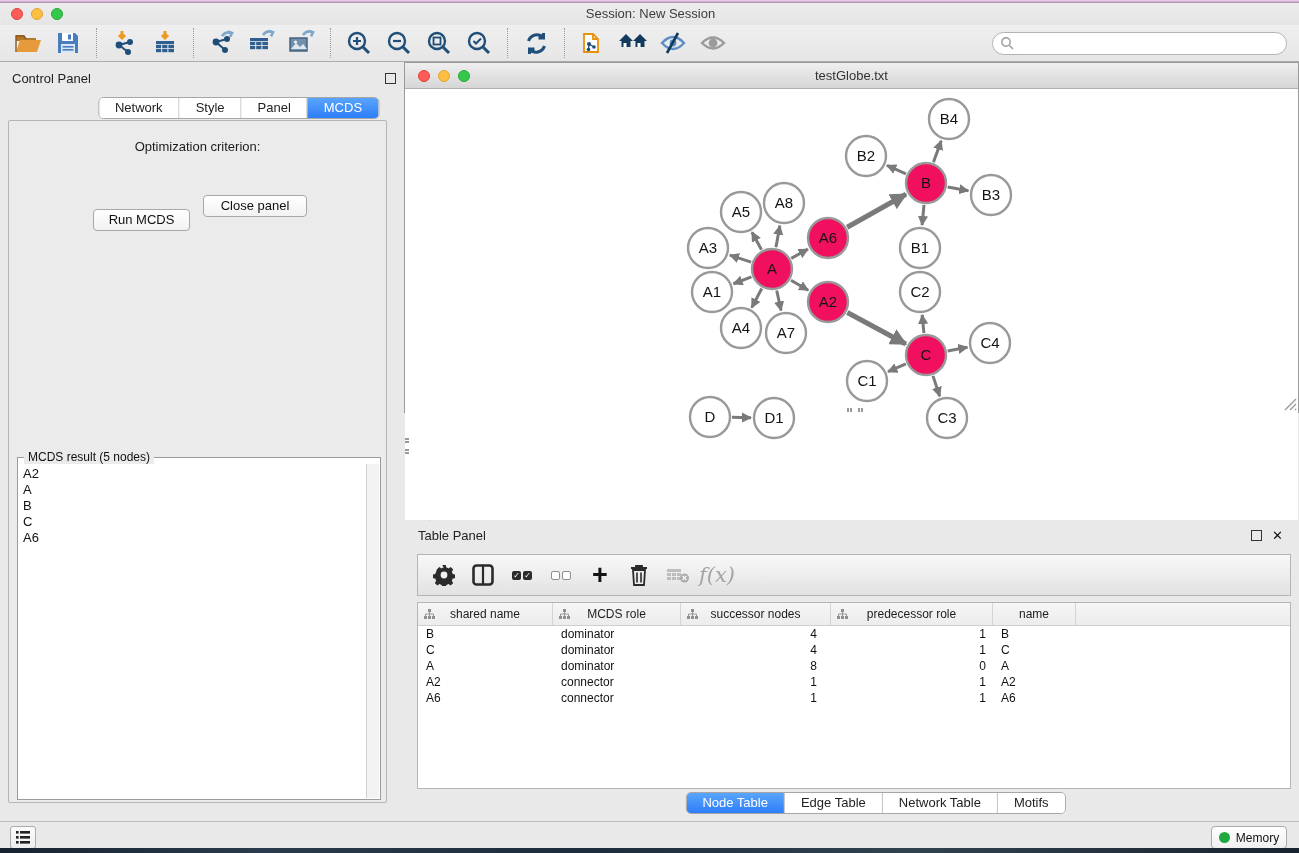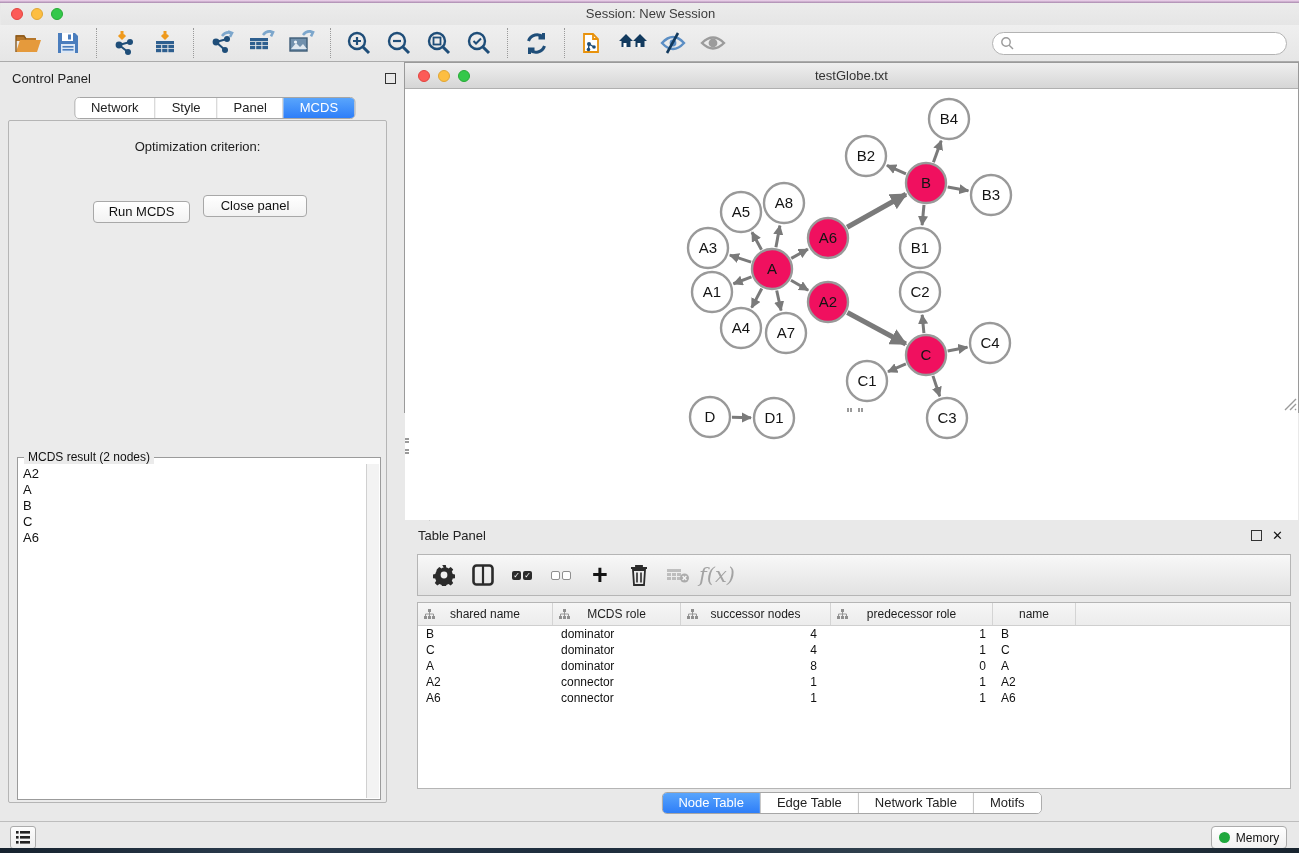--- a/index.html
+++ b/index.html
@@ -33,35 +33,35 @@
 
   
   #control-panel { left:0; top:59px; width:430px; height:759px; background:#e9e9e9; border-right:1px solid #cdcdcd; }
   #cp-header { position:absolute; left:0; top:0; width:100%; height:30px; }
   #cp-title { position:absolute; left:12px; top:9px; font-size:13px; color:#222; }
   .panel-ctrls { position:absolute; display:flex; gap:10px; align-items:center; }
   #cp-header .panel-ctrls { right:12px; top:11px; }
   .float-box { width:11px; height:11px; border:1.5px solid #333; display:inline-block; }
   .close-x { font-size:13px; font-weight:bold; color:#111; line-height:11px; }
 
-  .segtabs { display:flex; border:1px solid #a6a6a6; border-radius:5px; overflow:hidden; background:#fff; height:22px; }
+  .segtabs { display:flex; border:1px solid #a6a6a6; border-radius:5px; overflow:hidden; background:#fff; height:22px;margin-left:24px; }
   .segtab { font-size:13px; color:#222; background:#fff; padding:0 16px; line-height:20px; border-right:1px solid #bdbdbd; }
   .segtab:last-child { border-right:none; }
   .segtab.sel { background:linear-gradient(#59a5fc,#2e7ef8); color:#fff; }
   #cp-tabs { position:absolute; left:50%; transform:translateX(-50%); top:35px; }
 
   #cp-content { position:absolute; left:8px; top:58px; width:379px; height:683px; border:1px solid #b5b5b5; border-radius:2px; background:#ebebeb; }
   #opt-label { position:absolute; top:18px; width:100%; text-align:center; font-size:13px; color:#1c1c1c; }
   #opt-select { position:absolute; left:34px; top:39px; width:314px; height:23px; background:#fff; border:1px solid #a9a9a9; border-radius:4px; display:flex; align-items:center; }
   #opt-select .val { flex:1; font-size:13px; color:#111; padding-left:8px; white-space:nowrap; overflow:hidden; }
   #opt-stepper { width:19px; height:23px; margin-right:-1px; border-radius:0 4px 4px 0; background:linear-gradient(#6cb1ff,#2d7bf7); display:flex; flex-direction:column; align-items:center; justify-content:center; gap:2px; }
   .tri-up { width:0; height:0; border-left:3.5px solid transparent; border-right:3.5px solid transparent; border-bottom:4.5px solid #fff; }
   .tri-down { width:0; height:0; border-left:3.5px solid transparent; border-right:3.5px solid transparent; border-top:4.5px solid #fff; }
   .mac-btn { position:absolute; height:22px; background:linear-gradient(#ffffff,#f2f2f2); border:1px solid #a8a8a8; border-radius:4px; font-size:13px; color:#111; text-align:center; line-height:20px; }
-  #btn-run { left:84px; top:80px; width:97px; }
+  #btn-run { left:84px; top:88px; width:97px; }
   #btn-close-panel { left:194px; top:74px; width:104px; }
 
   #mcds-fieldset { position:absolute; left:8px; top:336px; width:364px; height:343px; border:1px solid #9b9b9b; background:#fff; }
   #mcds-legend { position:absolute; left:6px; top:-8px; background:#ebebeb; padding:0 4px; font-size:12px; color:#111; }
   #mcds-list { position:absolute; left:1px; top:6px; width:347px; bottom:1px; font-size:13px; color:#111; padding:2px 0 0 4px; line-height:16px; }
   #mcds-scroll { position:absolute; right:1px; top:6px; width:13px; bottom:1px; background:#f3f3f3; border-left:1px solid #d0d0d0; }
 
   
   #net-frame { left:404px; top:59px; width:895px; height:351px; border:1px solid #9a9a9a; background:#fff; }
   #net-titlebar { position:absolute; left:0; top:0; width:100%; height:26px; background:linear-gradient(#efefef,#d6d6d6); border-bottom:1px solid #b0b0b0; }
@@ -314,21 +314,21 @@
         <span class="segtab">Network</span>
         <span class="segtab">Style</span>
         <span class="segtab">Panel</span>
         <span class="segtab sel">MCDS</span>
       </div>
     <div id="cp-content">
       <div id="opt-label">Optimization criterion:</div>
       <div id="btn-run" class="mac-btn">Run MCDS</div>
       <div id="btn-close-panel" class="mac-btn">Close panel</div>
       <div id="mcds-fieldset">
-        <span id="mcds-legend">MCDS result (2 nodes)</span>
+        <span id="mcds-legend">MCDS result (5 nodes)</span>
         <div id="mcds-list">
             <div>A2</div>
             <div>A</div>
             <div>B</div>
             <div>C</div>
             <div>A6</div>
           </div>
         <div id="mcds-scroll"></div>
       </div>
     </div>

